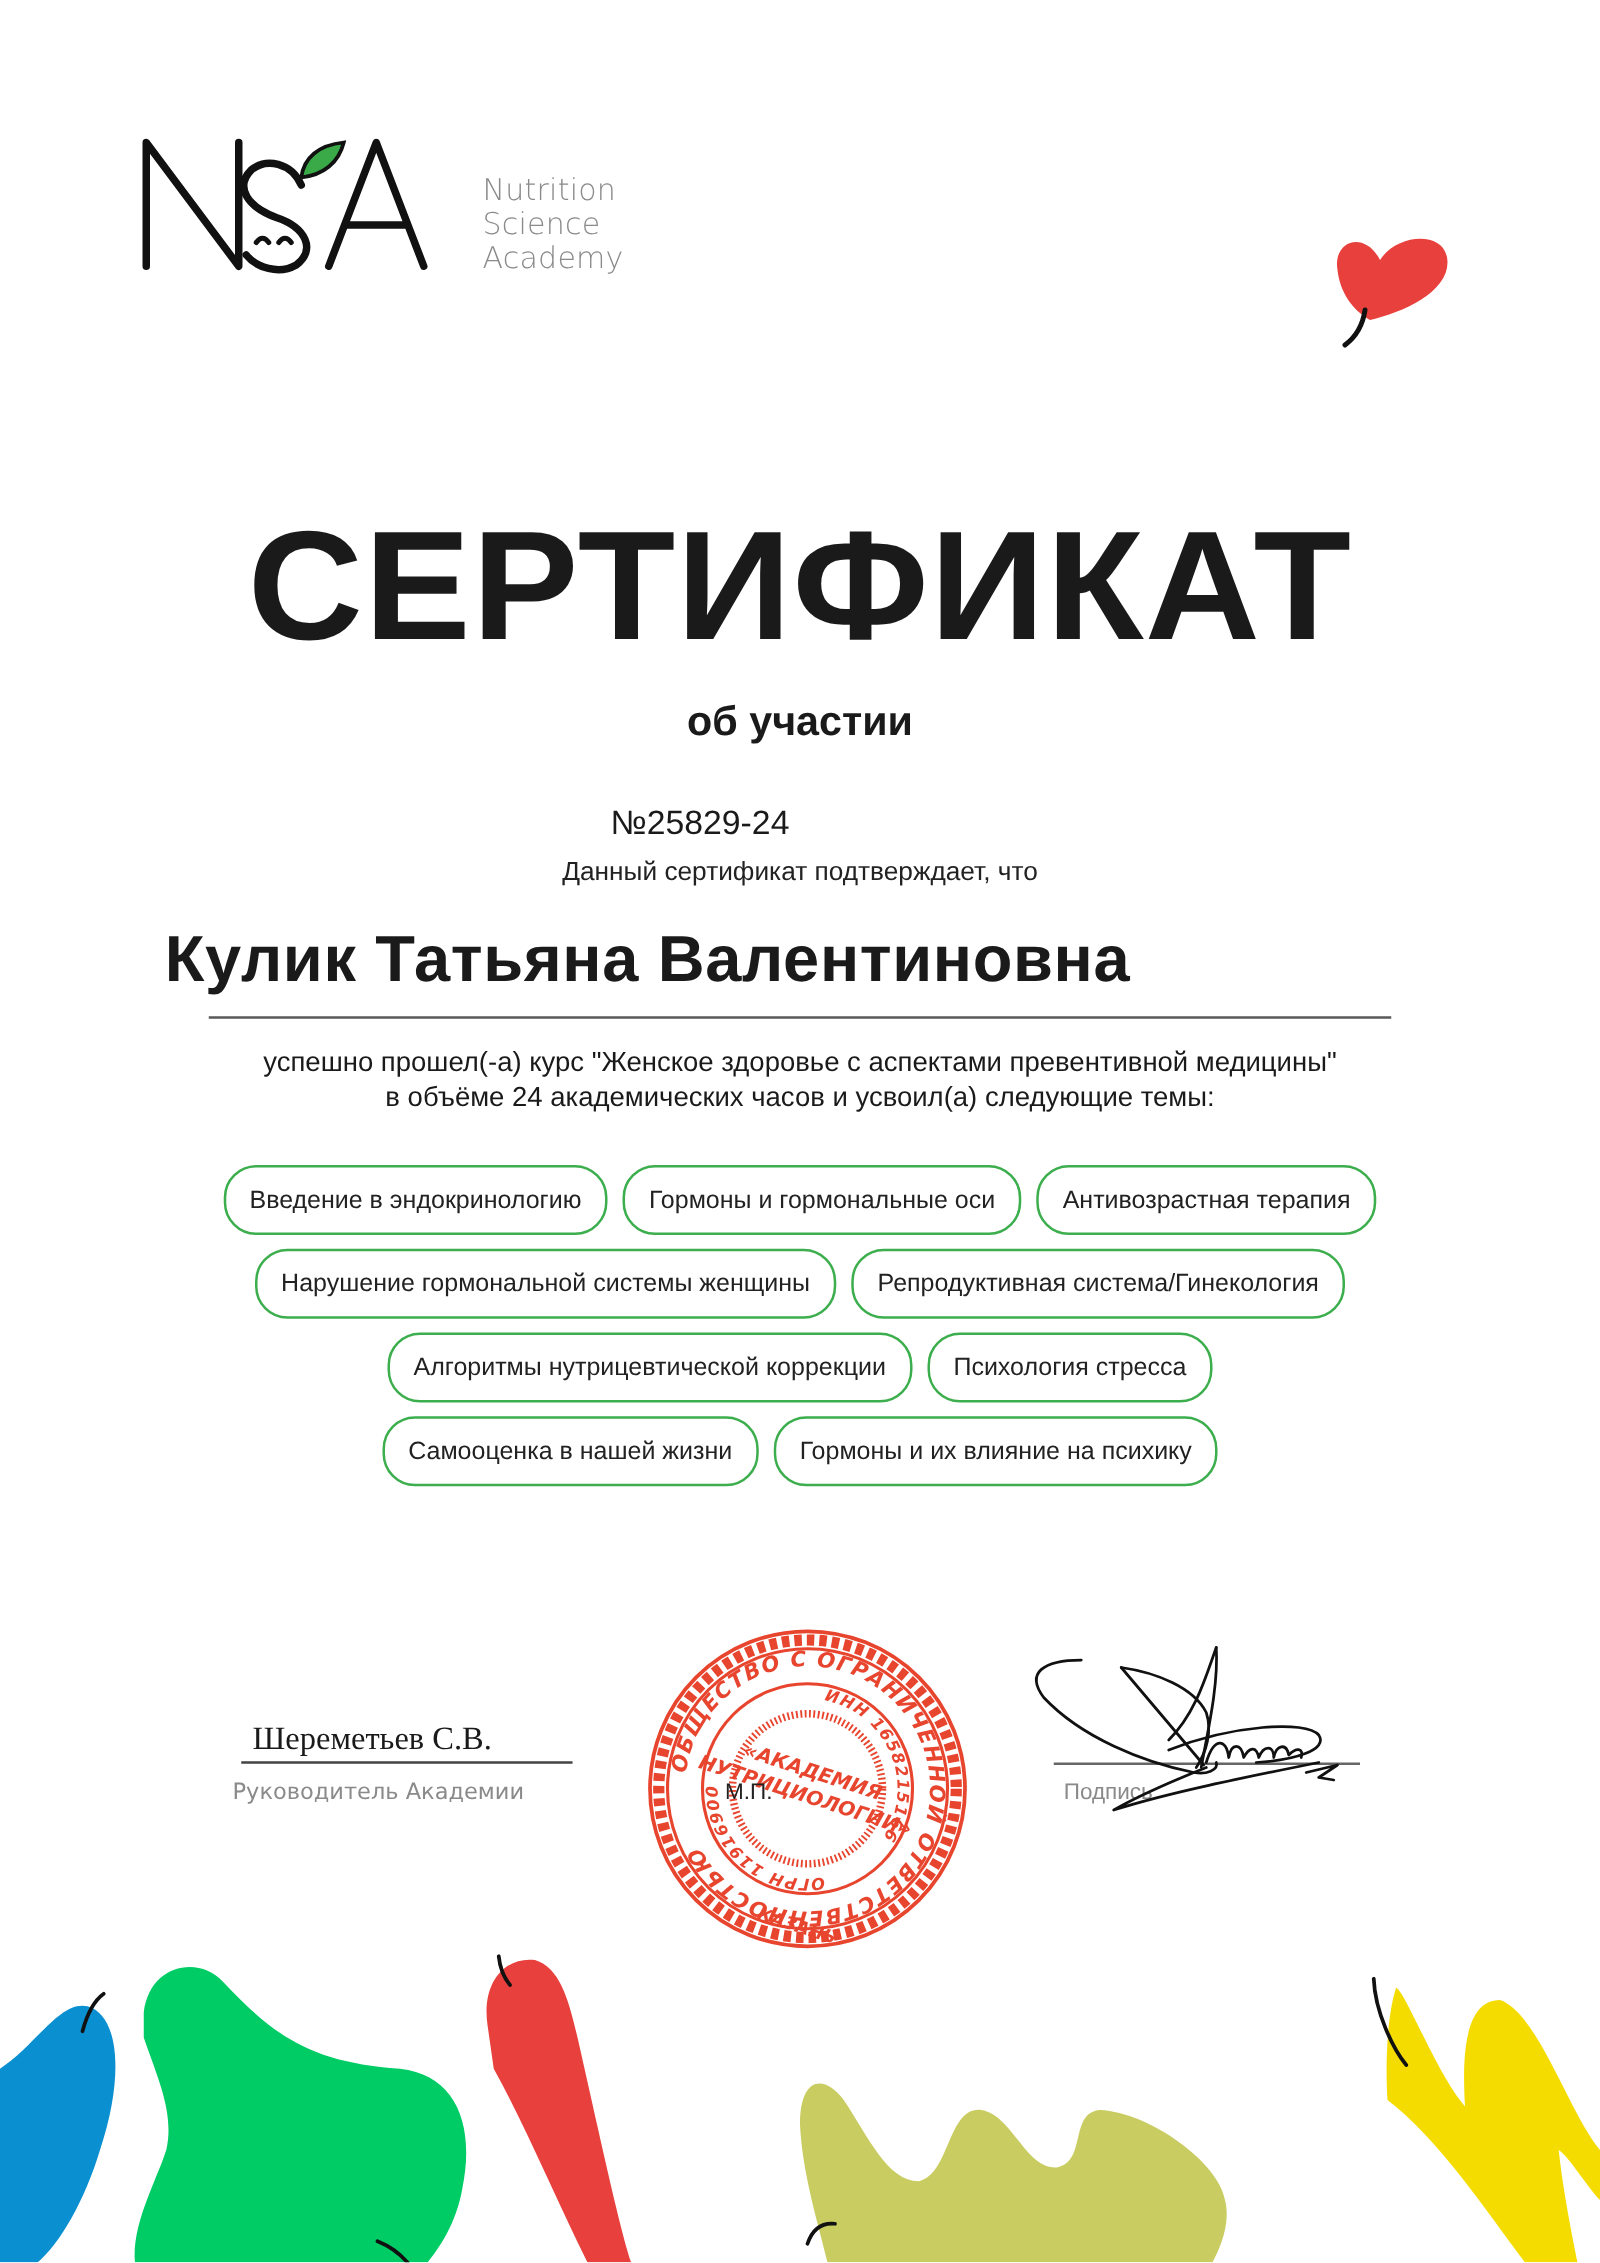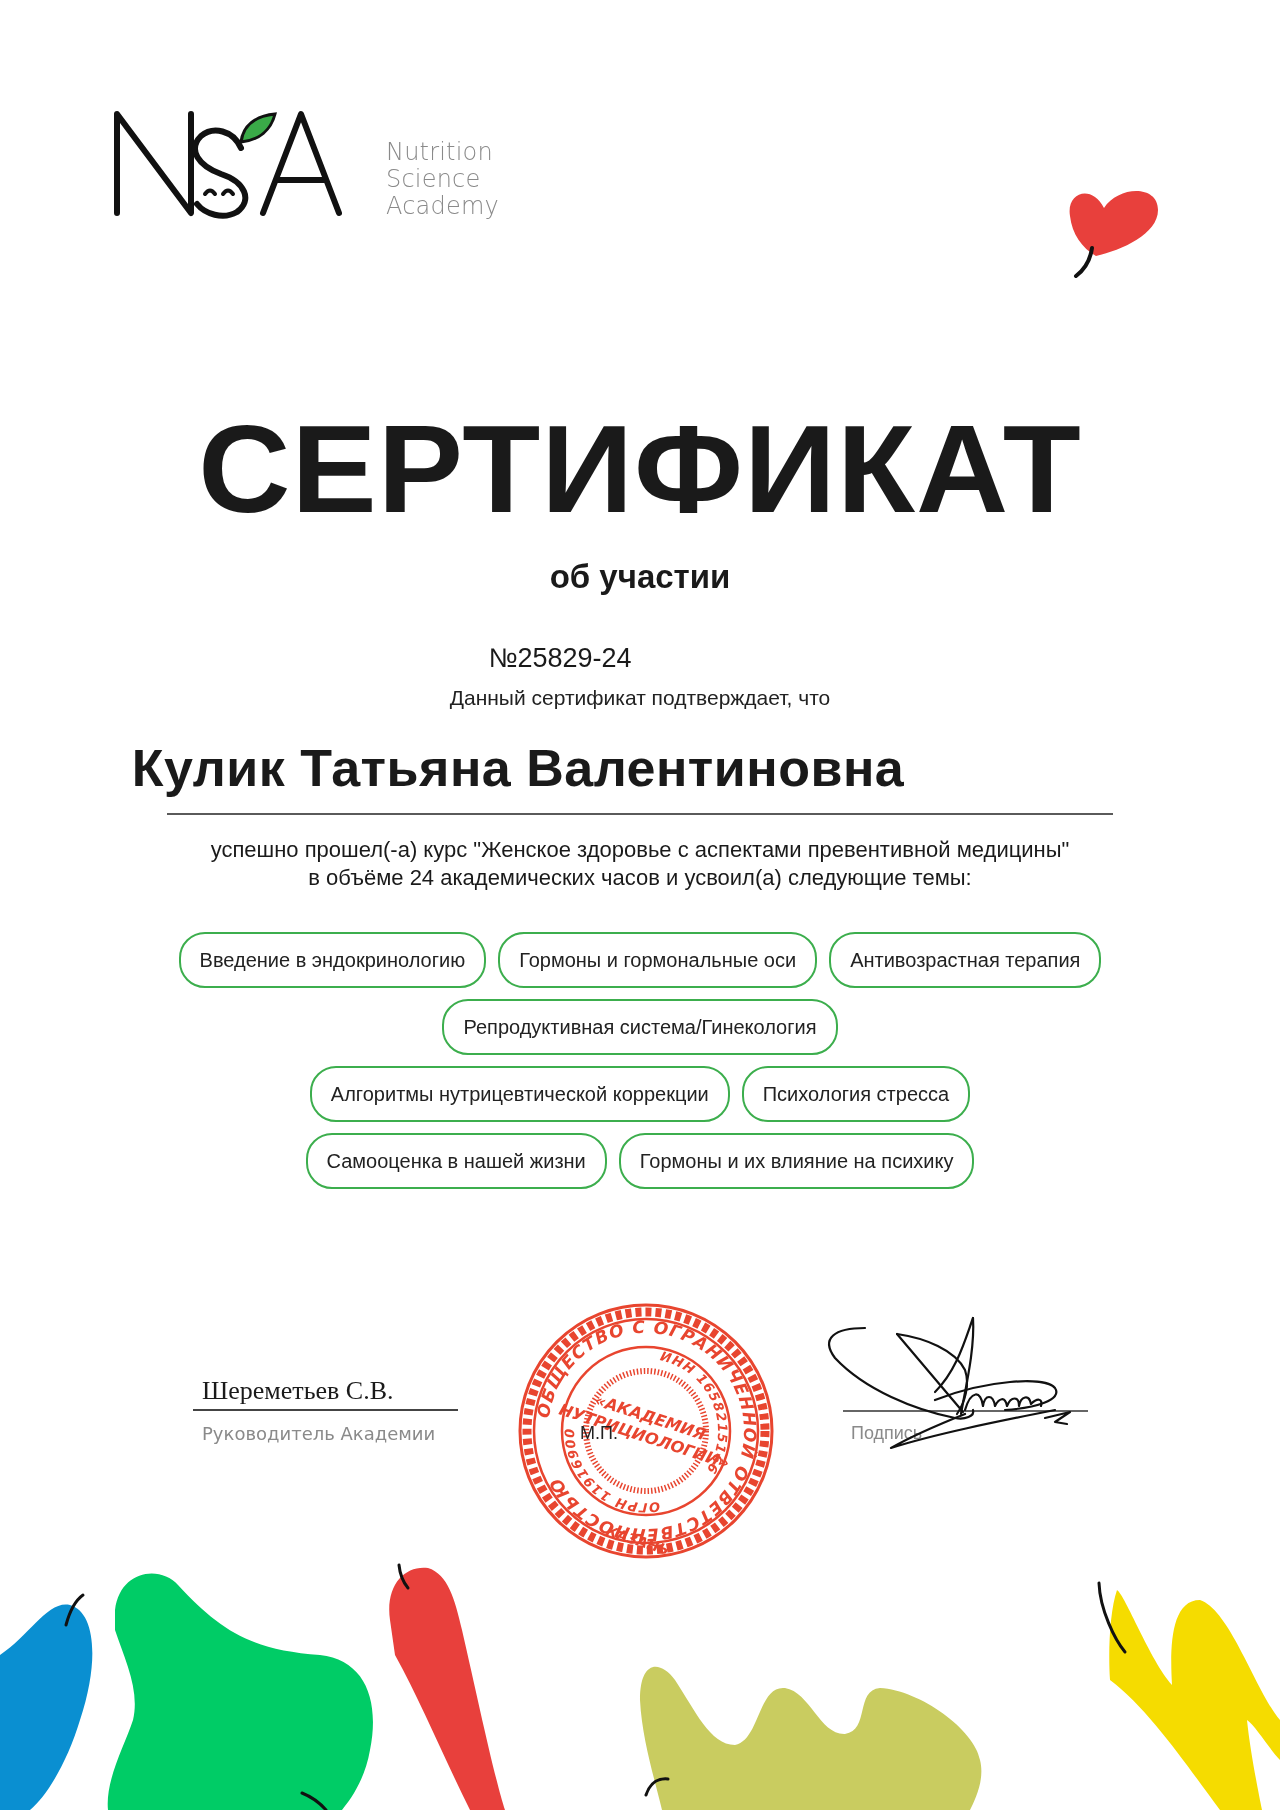--- a/index.html
+++ b/index.html
@@ -13,21 +13,21 @@
   .cert-no { left:0; width:1120px; top:643px; text-align:center; font-size:27px; color:#1a1a1a; }
   .confirm { left:0; width:1280px; top:686px; text-align:center; font-size:21px; color:#222; }
   .name { left:0; width:1036px; top:738px; text-align:center; font-size:52px; font-weight:700; color:#1a1a1a; letter-spacing:0.5px; }
   .name-line { left:167px; top:813px; width:946px; height:2px; background:#5a5a5a; }
   .course { left:80px; width:1120px; top:836px; text-align:center; font-size:22px; line-height:28px; color:#1a1a1a; }
   .chips { left:90px; width:1100px; top:932px; }
   .chip-row { display:flex; justify-content:center; gap:12px; margin-bottom:11px; }
   .chip { border:2px solid #3cae4d; border-radius:26px; height:56px; padding:0 19px; display:flex; align-items:center; font-size:20px; color:#222; white-space:nowrap; box-sizing:border-box; background:#fff; }
   .sign-left-name { left:202px; top:1376px; font-size:26px; color:#1a1a1a; font-family:Liberation Serif, serif; font-weight:300; }
   .sign-left-line { left:193px; top:1409px; width:265px; height:2px; background:#444; }
-  .sign-left-role { left:202px; top:1423px; font-size:18px; color:#8a8a8a; font-family:"DejaVu Sans", sans-serif; }
+  .sign-left-role { left:186px; top:1423px; font-size:18px; color:#8a8a8a; font-family:"DejaVu Sans", sans-serif; }
   .stamp { left:515px; top:1300px; width:262px; height:262px; }
   .mp { left:580px; top:1423px; font-size:18px; color:#222; }
   .sign-right-line { left:843px; top:1410px; width:245px; height:1.5px; background:#666; }
   .sign-right-label { left:851px; top:1423px; font-size:18px; color:#8a8a8a; }
   .signature { left:815px; top:1310px; width:290px; height:150px; }
   .blobs { left:0; top:1550px; width:1280px; height:260px; }
 </style>
 </head>
 <body>
 
@@ -66,20 +66,21 @@
   <div>в объёме 24 академических часов  и усвоил(а) следующие темы:</div>
 </div>
 
 <div class="abs chips">
   <div class="chip-row">
     <div class="chip">Введение в эндокринологию</div>
     <div class="chip">Гормоны и гормональные оси</div>
     <div class="chip">Антивозрастная терапия</div>
   </div>
   <div class="chip-row">
+    <div class="chip">Нарушение гормональной системы женщины</div>
     <div class="chip">Репродуктивная система/Гинекология</div>
   </div>
   <div class="chip-row">
     <div class="chip">Алгоритмы нутрицевтической коррекции</div>
     <div class="chip">Психология стресса</div>
   </div>
   <div class="chip-row">
     <div class="chip">Самооценка в нашей жизни</div>
     <div class="chip">Гормоны и их влияние на психику</div>
   </div>

